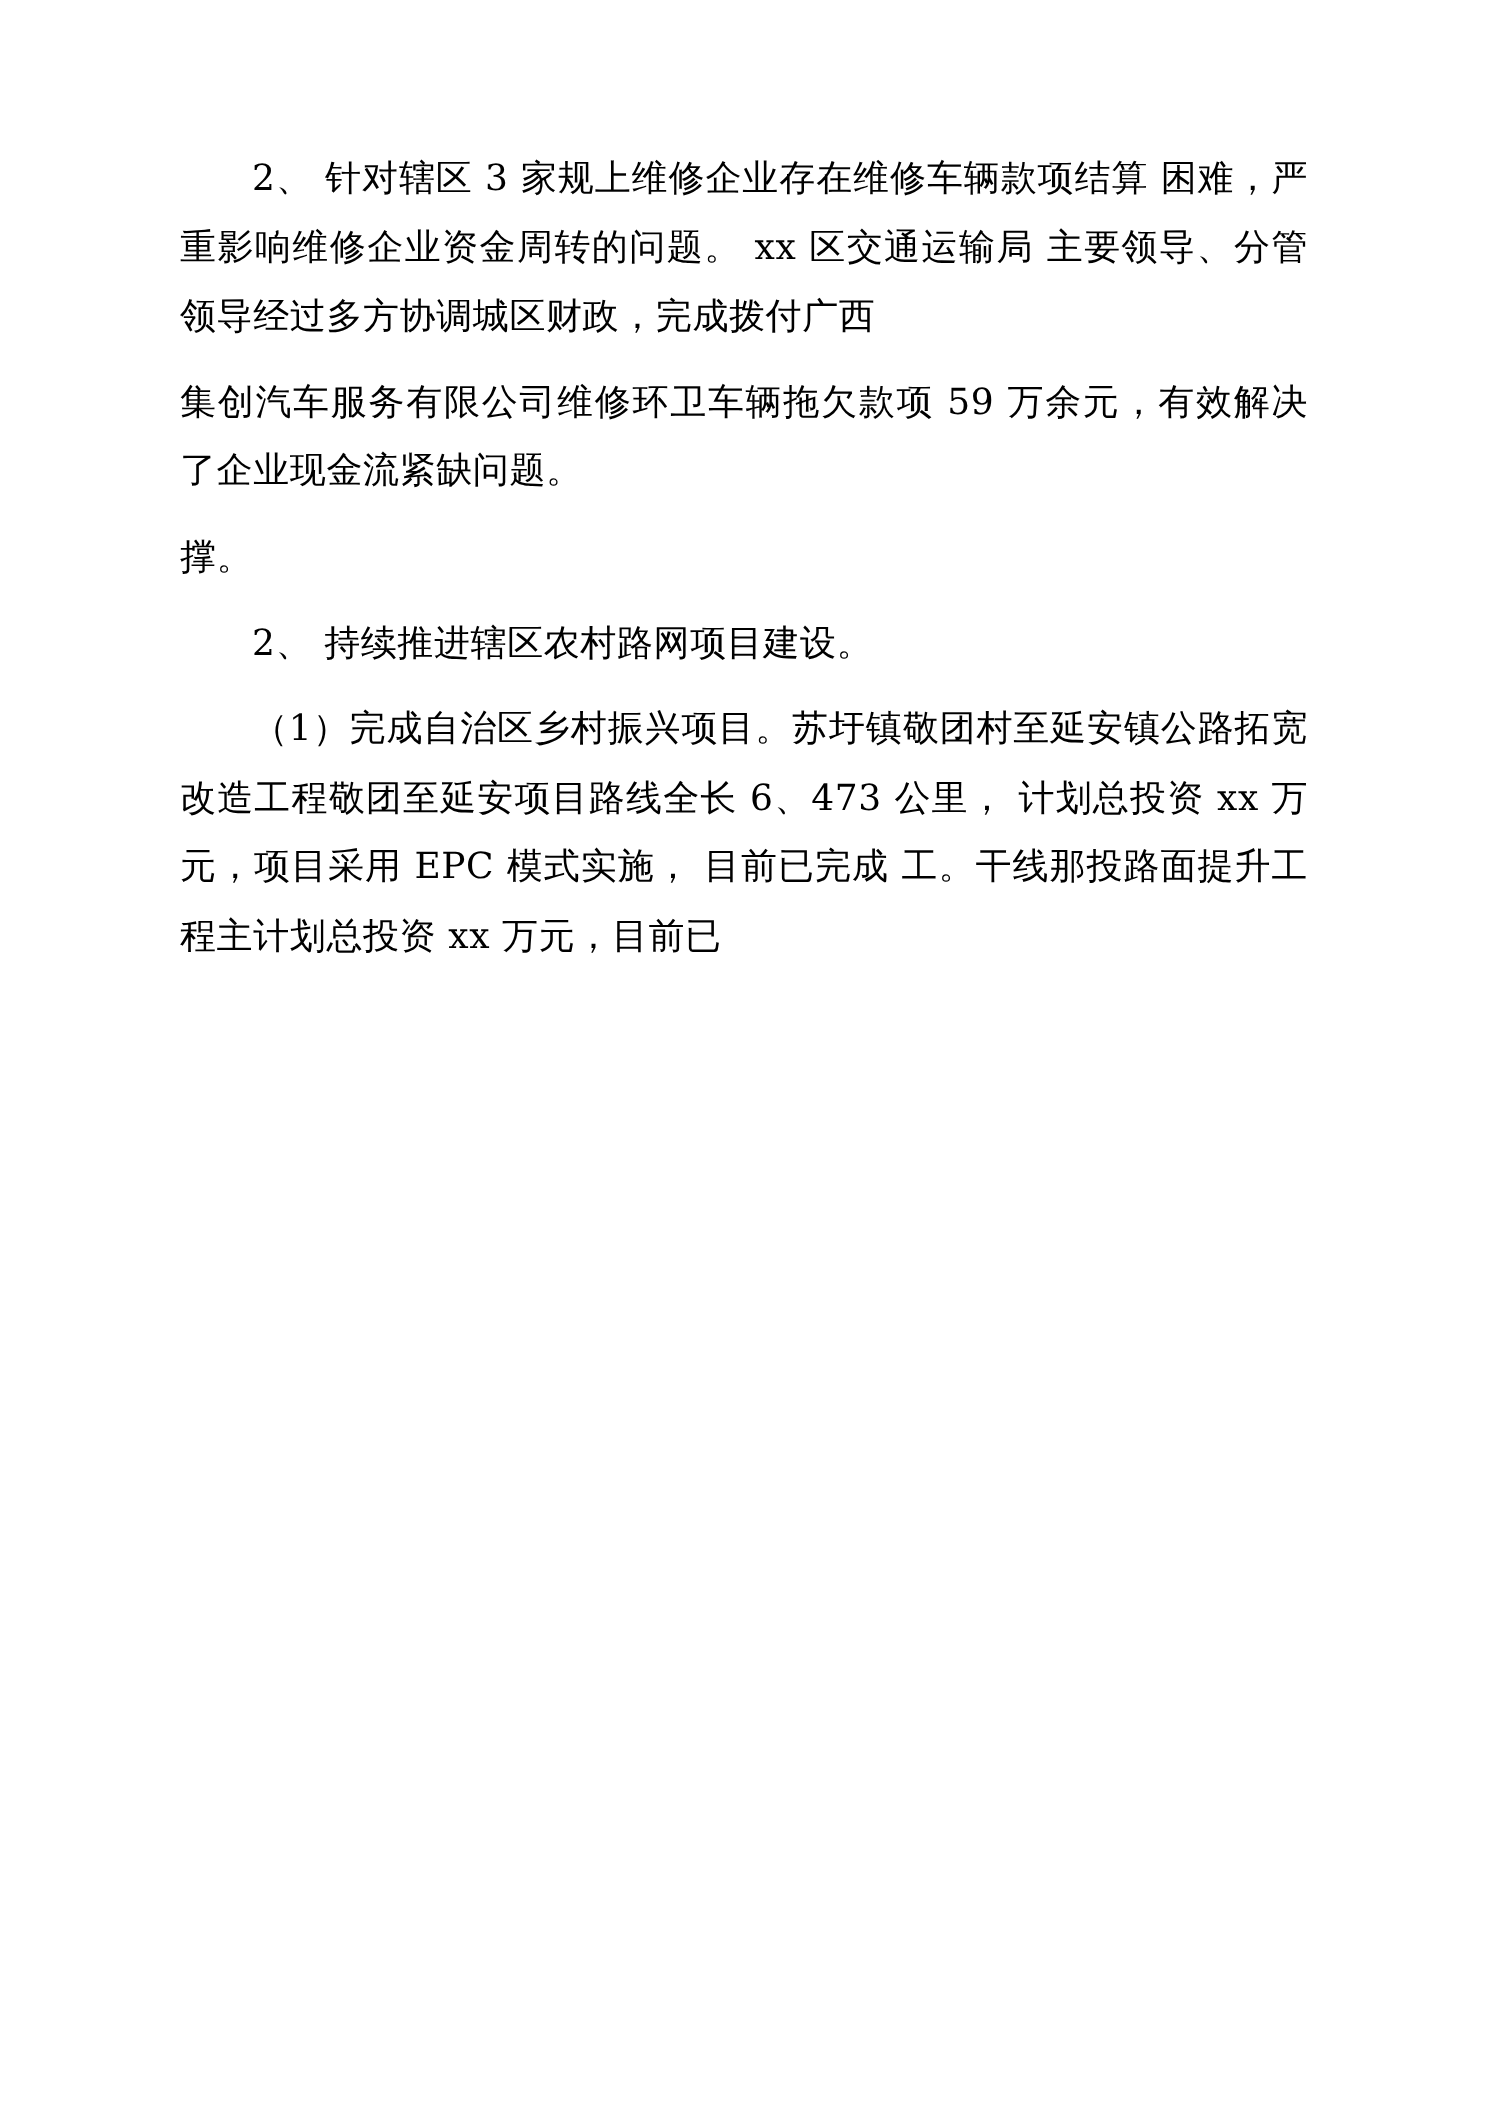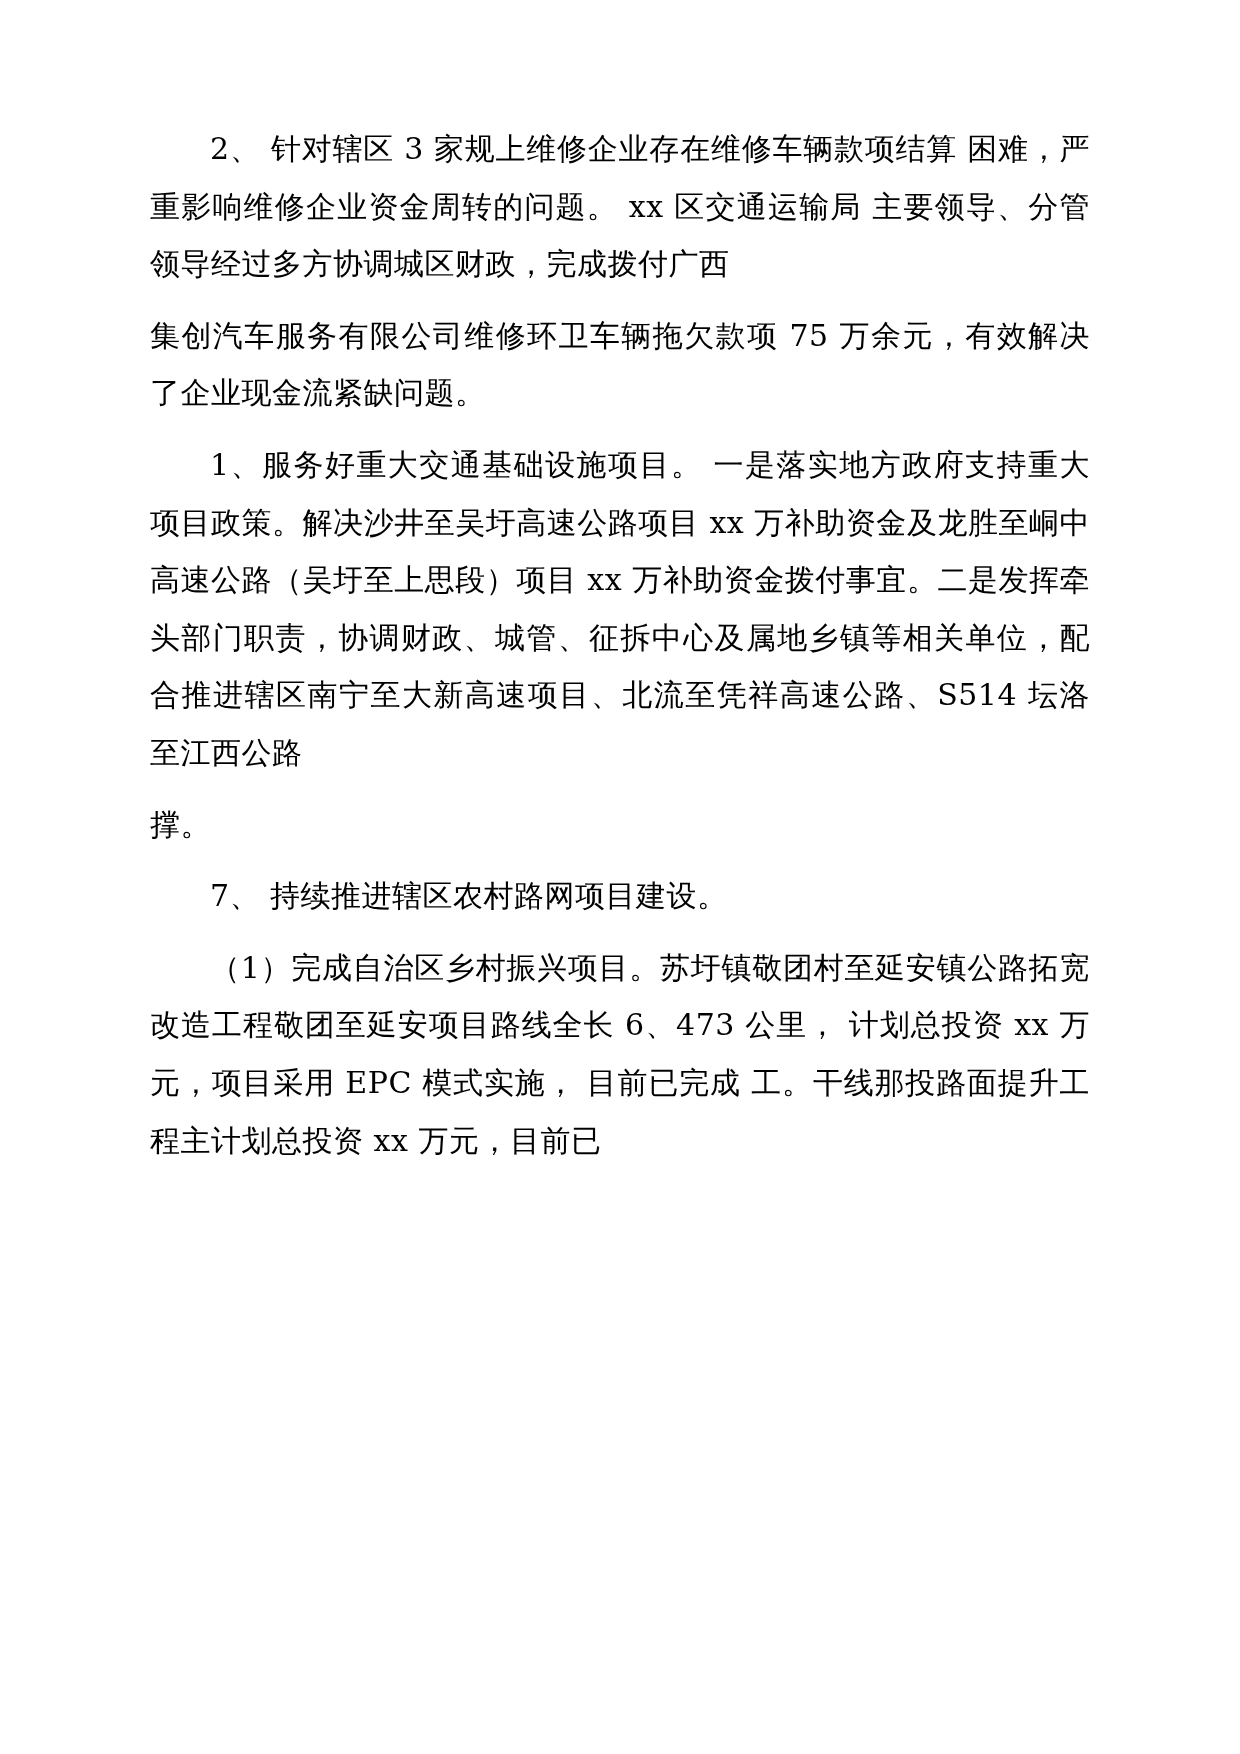--- a/index.html
+++ b/index.html
@@ -38,19 +38,18 @@
   .spaced {
     margin-top: 14px;
   }
 </style>
 </head>
 <body>
 
 <div class="page">
   <div class="doc-body">
     <p class="para">2、 针对辖区 3 家规上维修企业存在维修车辆款项结算 困难，严重影响维修企业资金周转的问题。 xx 区交通运输局 主要领导、分管领导经过多方协调城区财政，完成拨付广西</p>
-    <p class="para-noindent spaced">集创汽车服务有限公司维修环卫车辆拖欠款项 75 万余元，有效解决了企业现金流紧缺问题。</p>
-    <p class="para spaced">1、服务好重大交通基础设施项目。 一是落实地方政府支持重大项目政策。解决沙井至吴圩高速公路项目 xx 万补助资金及龙胜至峒中高速公路（吴圩至上思段）项目 xx 万补助资金拨付事宜。二是发挥牵头部门职责，协调财政、城管、征拆中心及属地乡镇等相关单位，配合推进辖区南宁至大新高速项目、北流至凭祥高速公路、S514 坛洛至江西公路</p>
+    <p class="para-noindent spaced">集创汽车服务有限公司维修环卫车辆拖欠款项 59 万余元，有效解决了企业现金流紧缺问题。</p>
     <p class="para-noindent spaced">撑。</p>
-    <p class="para spaced">7、 持续推进辖区农村路网项目建设。</p>
+    <p class="para spaced">2、 持续推进辖区农村路网项目建设。</p>
     <p class="para spaced">（1）完成自治区乡村振兴项目。苏圩镇敬团村至延安镇公路拓宽改造工程敬团至延安项目路线全长 6、473 公里， 计划总投资 xx 万元，项目采用 EPC 模式实施， 目前已完成 工。干线那投路面提升工程主计划总投资 xx 万元，目前已</p>
   </div>
 </div>
 
 </body></html>

